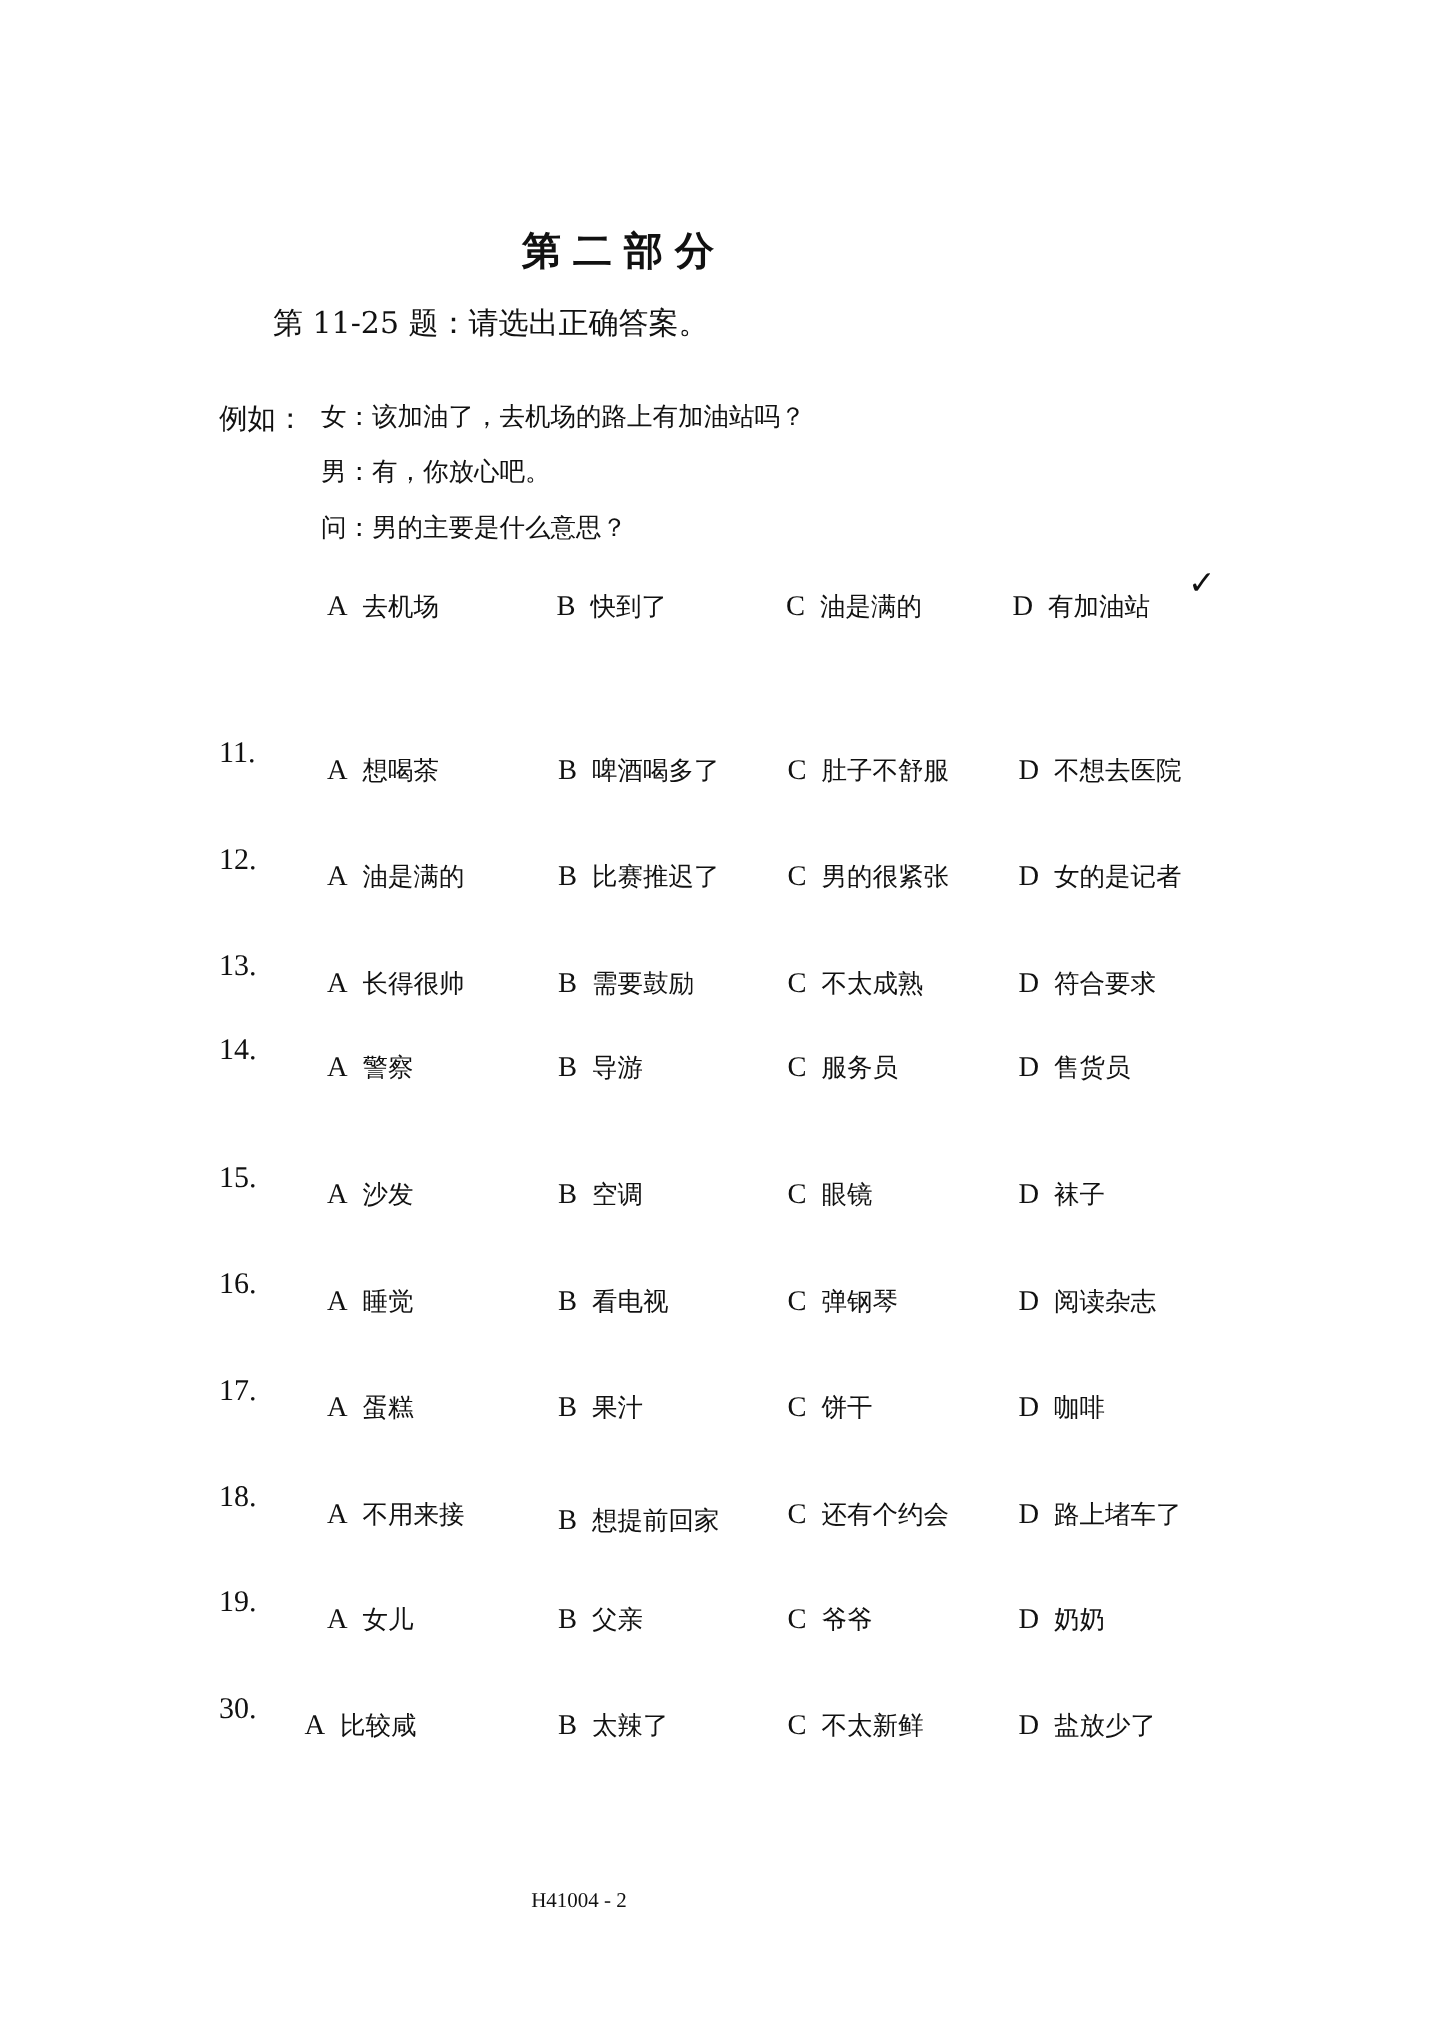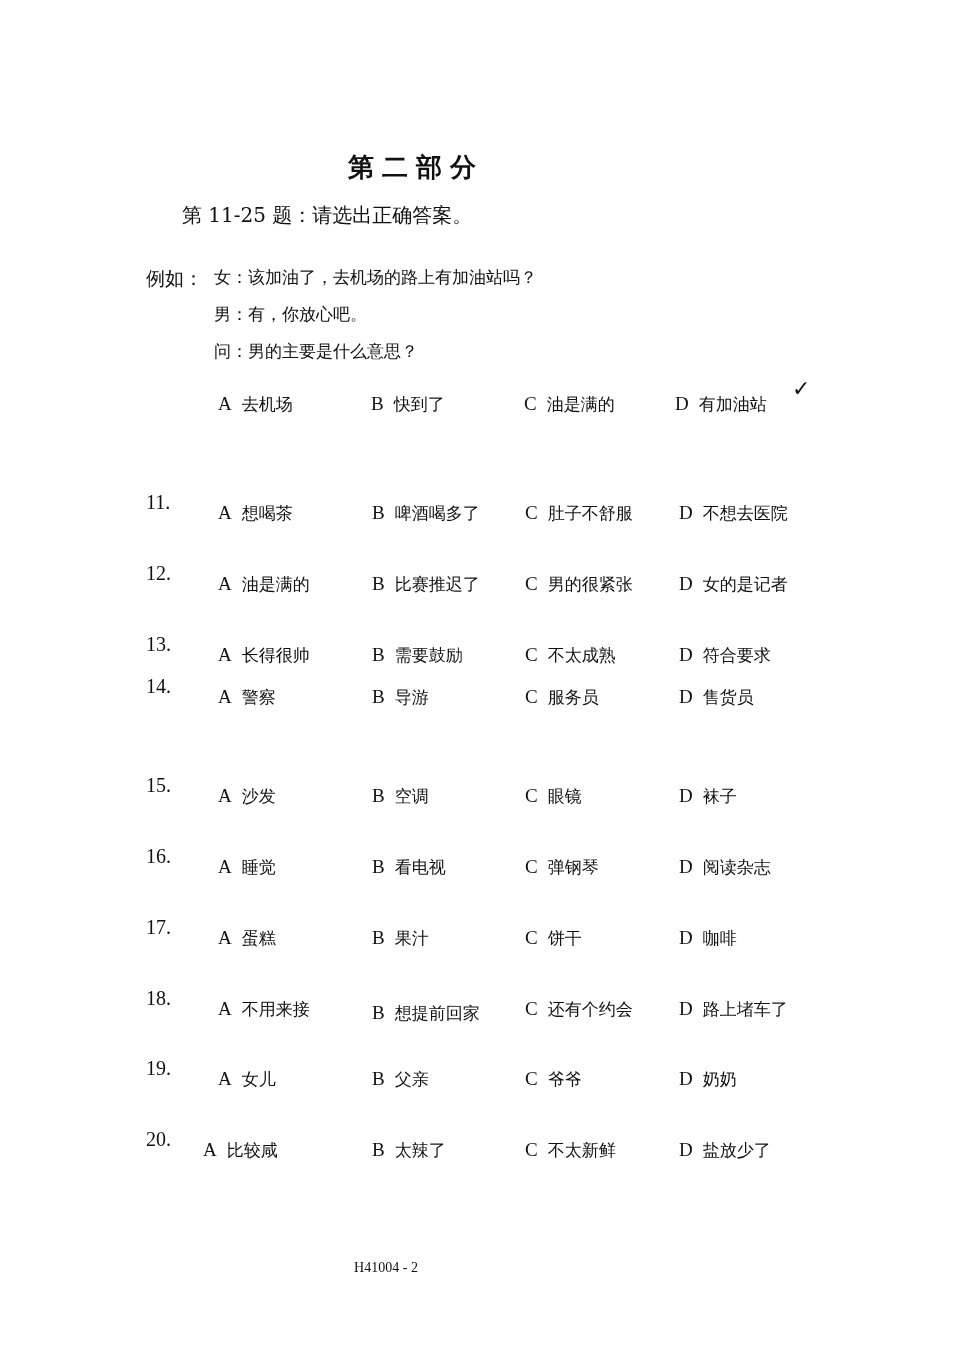--- a/index.html
+++ b/index.html
@@ -52,21 +52,21 @@
       <span class="opt" style="left: 379px; top: 0px;"><span class="letter">C</span><span>男的很紧张</span></span>
       <span class="opt" style="left: 533px; top: 0px;"><span class="letter">D</span><span>女的是记者</span></span>
     </div>
     <div class="q-row" style="top: 632.6px;">
       <span class="q-num">13.</span>
       <span class="opt" style="left: 72px; top: 0px;"><span class="letter">A</span><span>长得很帅</span></span>
       <span class="opt" style="left: 226px; top: 0px;"><span class="letter">B</span><span>需要鼓励</span></span>
       <span class="opt" style="left: 379px; top: 0px;"><span class="letter">C</span><span>不太成熟</span></span>
       <span class="opt" style="left: 533px; top: 0px;"><span class="letter">D</span><span>符合要求</span></span>
     </div>
-    <div class="q-row" style="top: 675px;">
+    <div class="q-row" style="top: 689px;">
       <span class="q-num">14.</span>
       <span class="opt" style="left: 72px; top: 0px;"><span class="letter">A</span><span>警察</span></span>
       <span class="opt" style="left: 226px; top: 0px;"><span class="letter">B</span><span>导游</span></span>
       <span class="opt" style="left: 379px; top: 0px;"><span class="letter">C</span><span>服务员</span></span>
       <span class="opt" style="left: 533px; top: 0px;"><span class="letter">D</span><span>售货员</span></span>
     </div>
     <div class="q-row" style="top: 774.2px;">
       <span class="q-num">15.</span>
       <span class="opt" style="left: 72px; top: 0px;"><span class="letter">A</span><span>沙发</span></span>
       <span class="opt" style="left: 226px; top: 0px;"><span class="letter">B</span><span>空调</span></span>
@@ -95,21 +95,21 @@
       <span class="opt" style="left: 533px; top: 0px;"><span class="letter">D</span><span>路上堵车了</span></span>
     </div>
     <div class="q-row" style="top: 1057.4px;">
       <span class="q-num">19.</span>
       <span class="opt" style="left: 72px; top: 0px;"><span class="letter">A</span><span>女儿</span></span>
       <span class="opt" style="left: 226px; top: 0px;"><span class="letter">B</span><span>父亲</span></span>
       <span class="opt" style="left: 379px; top: 0px;"><span class="letter">C</span><span>爷爷</span></span>
       <span class="opt" style="left: 533px; top: 0px;"><span class="letter">D</span><span>奶奶</span></span>
     </div>
     <div class="q-row" style="top: 1128.2px;">
-      <span class="q-num">20.</span>
+      <span class="q-num">30.</span>
       <span class="opt" style="left: 57px; top: 0px;"><span class="letter">A</span><span>比较咸</span></span>
       <span class="opt" style="left: 226px; top: 0px;"><span class="letter">B</span><span>太辣了</span></span>
       <span class="opt" style="left: 379px; top: 0px;"><span class="letter">C</span><span>不太新鲜</span></span>
       <span class="opt" style="left: 533px; top: 0px;"><span class="letter">D</span><span>盐放少了</span></span>
     </div>
   </div>
 
 <div class="footer">H41004 - 2</div>
 
 </body></html>

